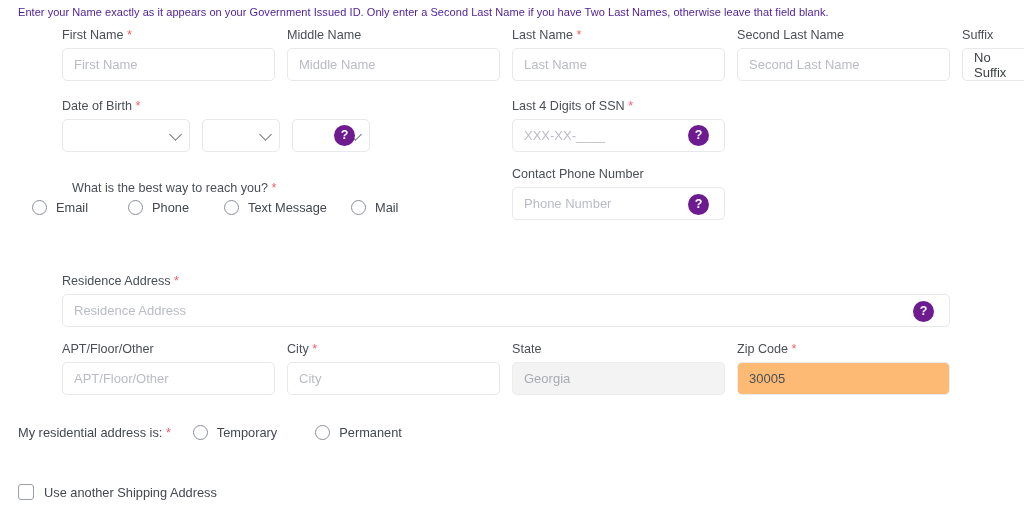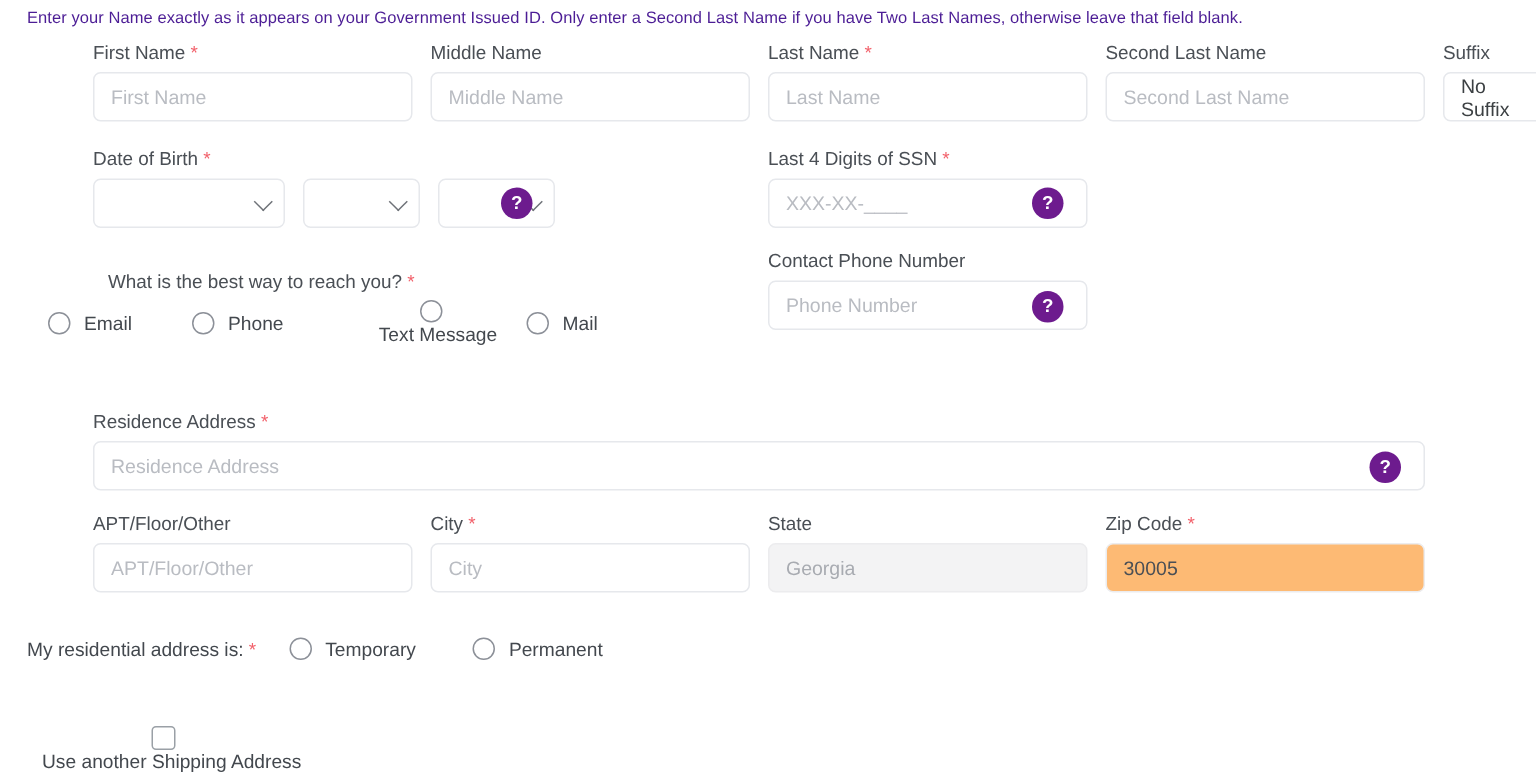--- a/index.html
+++ b/index.html
@@ -180,21 +180,21 @@
   </div>
   <div class="radio-grp" style="left:32px; top:200px;">
     <div class="radio-opt" style="width:96px;">
       <span class="radio-dot"></span>
       <span class="radio-txt">Email</span>
     </div>
     <div class="radio-opt" style="width:96px;">
       <span class="radio-dot"></span>
       <span class="radio-txt">Phone</span>
     </div>
-    <div class="radio-opt" style="width:127px;flex-direction:column;">
+    <div class="radio-opt" style="width:127px;">
       <span class="radio-dot"></span>
       <span class="radio-txt">Text Message</span>
     </div>
     <div class="radio-opt">
       <span class="radio-dot"></span>
       <span class="radio-txt">Mail</span>
     </div>
   </div>
 
   <div class="field" style="left:468px; top:167px; width:213px;">
@@ -234,18 +234,18 @@
     <div class="radio-opt" style="margin-left:22px;">
       <span class="radio-dot"></span>
       <span class="radio-txt">Temporary</span>
     </div>
     <div class="radio-opt" style="margin-left:38px;">
       <span class="radio-dot"></span>
       <span class="radio-txt">Permanent</span>
     </div>
   </div>
 
-  <div class="chk-row" style="left:18px; top:484px;flex-direction:column;">
+  <div class="chk-row" style="left:18px; top:484px;">
     <span class="chk-box"></span>
     <span class="chk-txt">Use another Shipping Address</span>
   </div>
 
 </div>
 
 </body></html>

